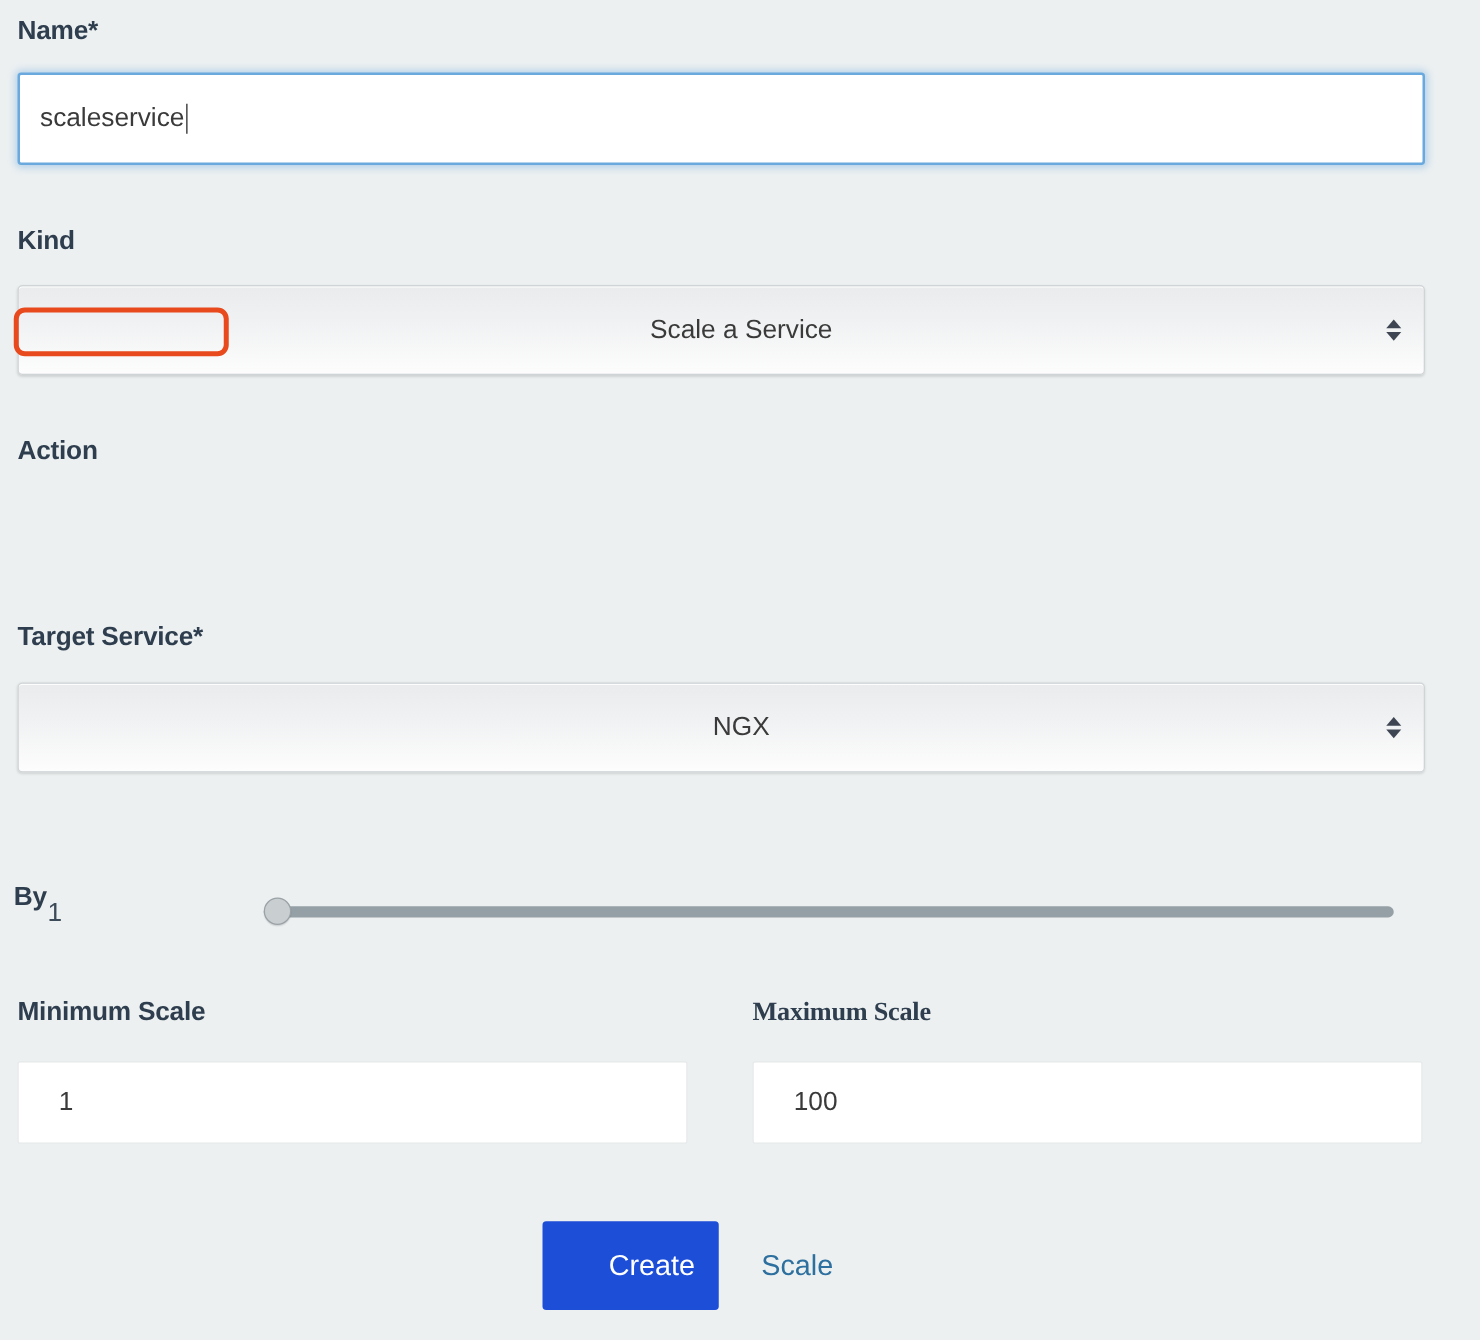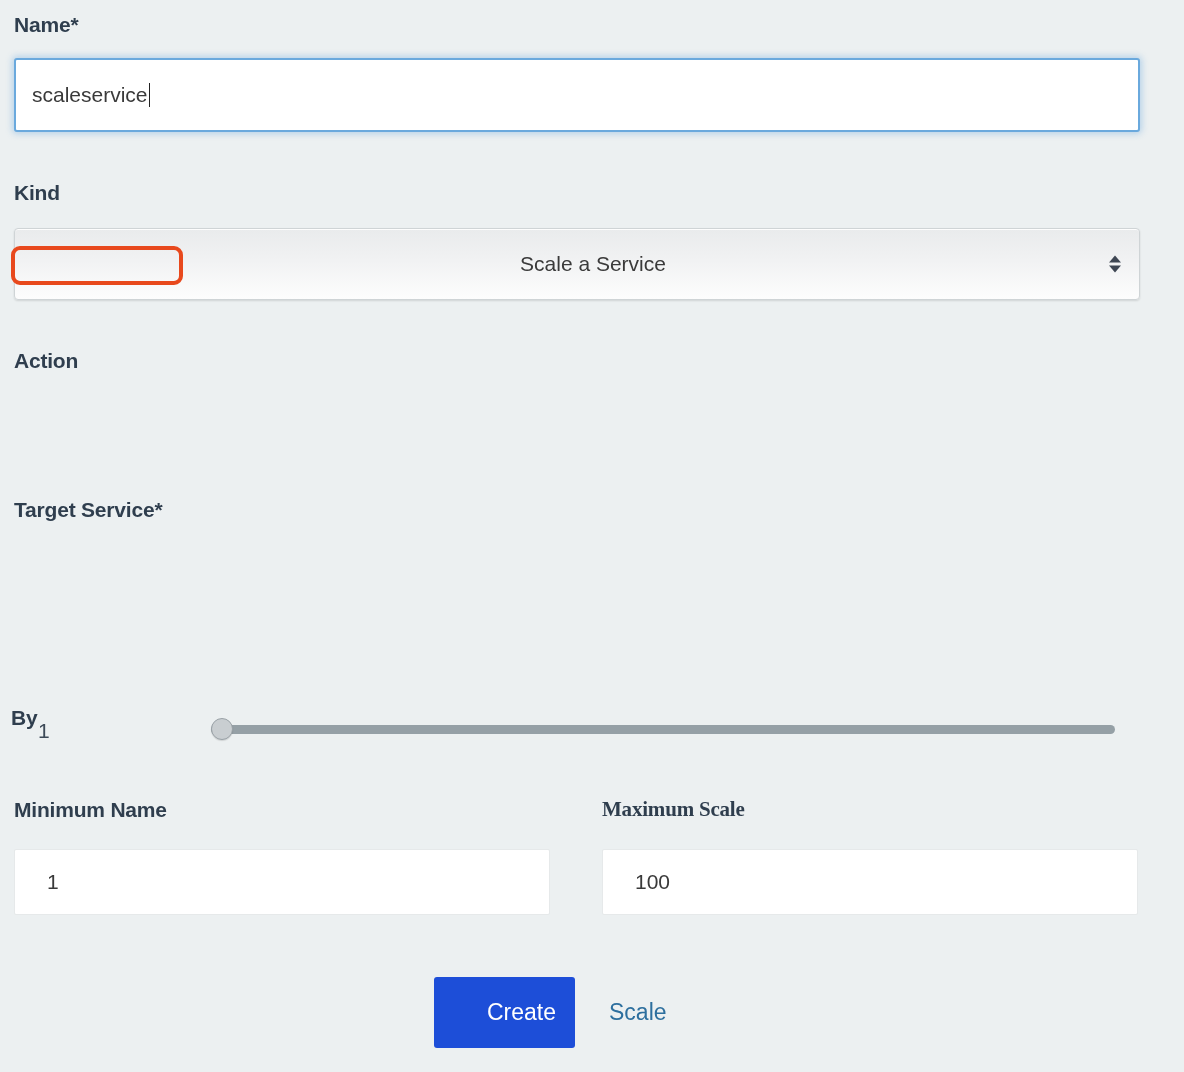--- a/index.html
+++ b/index.html
@@ -248,29 +248,36 @@
     <span class="stepper">
       <span class="arr up"></span>
       <span class="arr down"></span>
     </span>
   </div>
   <div class="kind-highlight"></div>
 
   <div class="field-label action-label">Action</div>
 
   <div class="field-label target-label">Target Service*</div>
+  <div class="select-box target-select">
+    <span>NGX</span>
+    <span class="stepper">
+      <span class="arr up"></span>
+      <span class="arr down"></span>
+    </span>
+  </div>
 
   <div class="field-label by-label">By</div>
   <div class="by-value">1</div>
   <div class="slider">
     <div class="slider-track"></div>
     <div class="slider-thumb"></div>
   </div>
 
-  <div class="field-label min-label">Minimum Name</div>
+  <div class="field-label min-label">Minimum Scale</div>
   <div class="plain-input min-input">
     <span>1</span>
   </div>
 
   <div class="field-label max-label">Maximum Scale</div>
   <div class="plain-input max-input">
     <span>100</span>
   </div>
 
   <button class="btn-create">Create</button>

